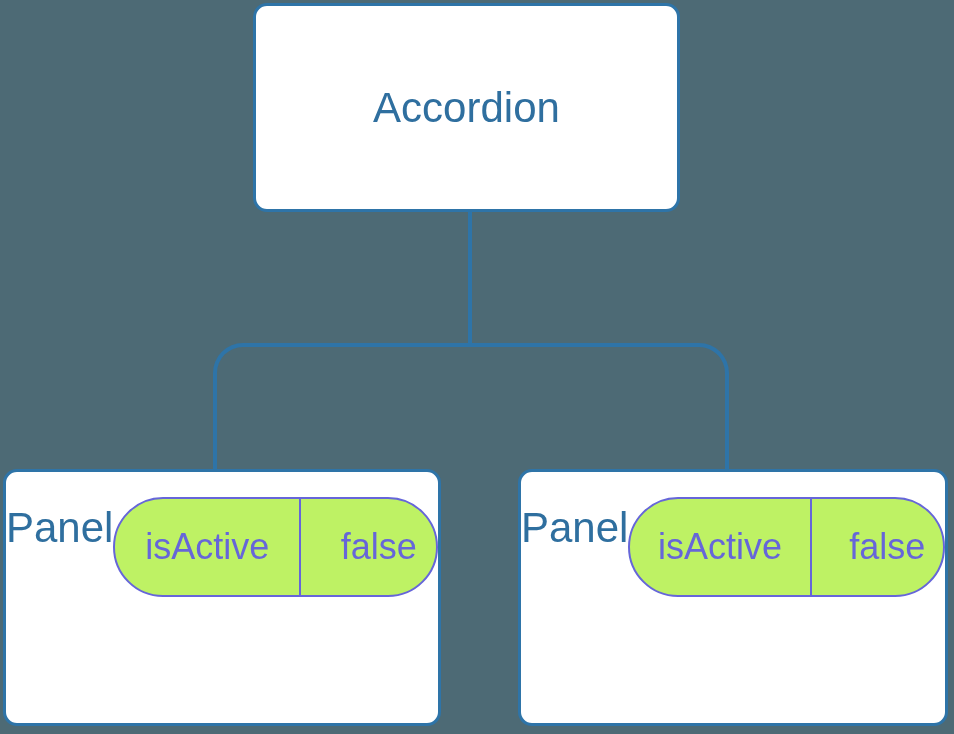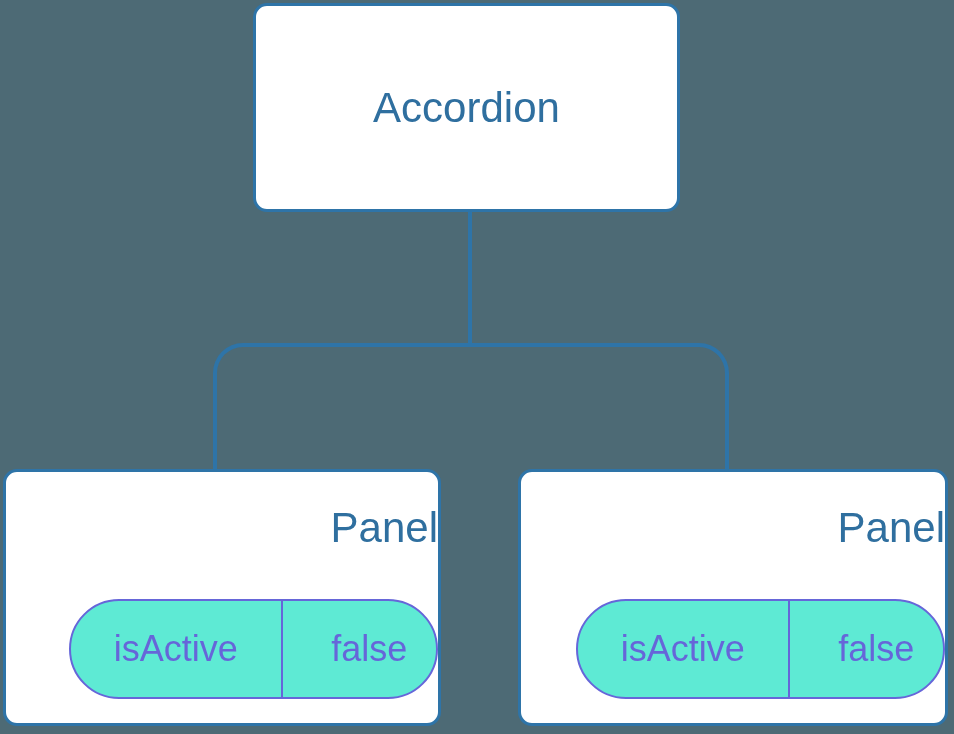--- a/index.html
+++ b/index.html
@@ -39,35 +39,35 @@
     left: 213px; top: 343px; width: 516px; height: 126px;
     border: 4px solid #2E74A8;
     border-bottom: none;
     border-top-left-radius: 30px;
     border-top-right-radius: 30px;
     background: transparent;
   }
 
   
   .node-panel {
-    display: flex; flex-direction: column; align-items: flex-end;
+    display: flex; flex-direction: row; align-items: flex-start;
   }
   .panel-left  { left: 3px;   top: 469px; width: 438px; height: 257px; }
   .panel-right { left: 518px; top: 469px; width: 430px; height: 257px; }
   .panel-title { margin-top: 31px; }
 
   
   .state-pill {
-    margin-top: 46px;
+    margin-top: 25px;
     width: 369px; height: 100px;
     border: 2.5px solid #6666D9;
     border-radius: 50px;
     display: flex;
     overflow: hidden;
-    background: #5eead4;
+    background: #bef264;
     gap: 20px;
   }
   .state-cell {
     display: flex; align-items: center; justify-content: center;
     font-size: 36px; color: #6666D9; white-space: nowrap;
   }
   .state-key   { width: 58%; border-right: 2.5px solid #6666D9; }
   .state-value { flex: 1; border-radius: 30px; }
 </style>
 </head>

